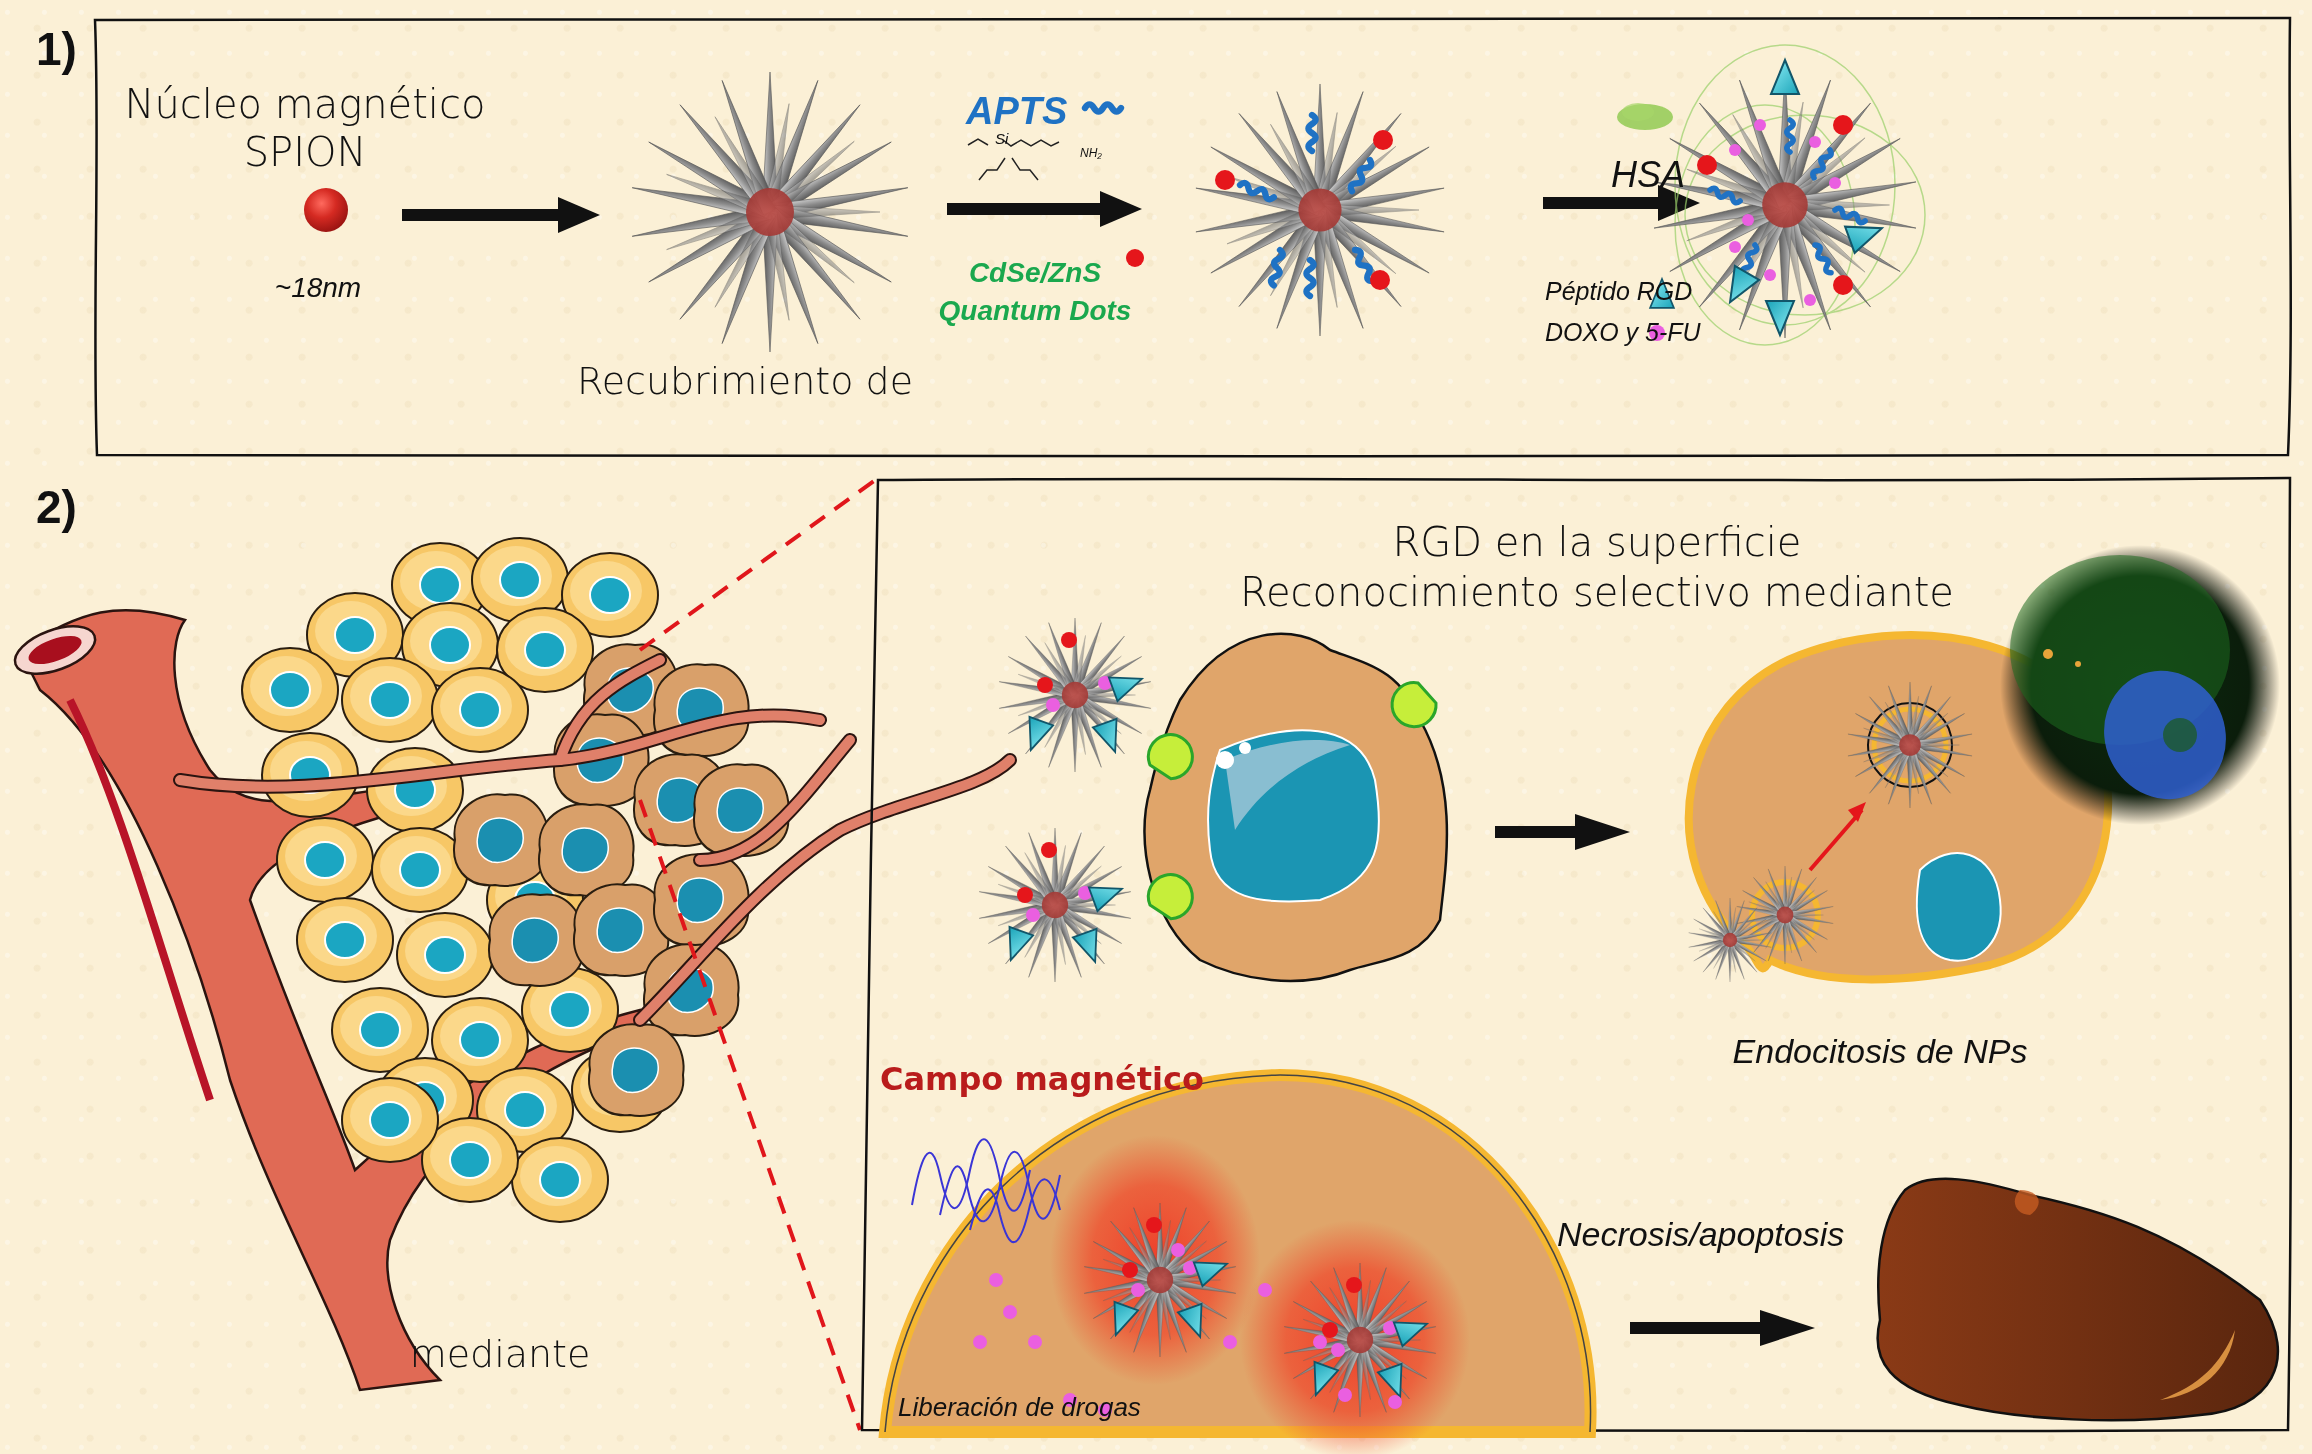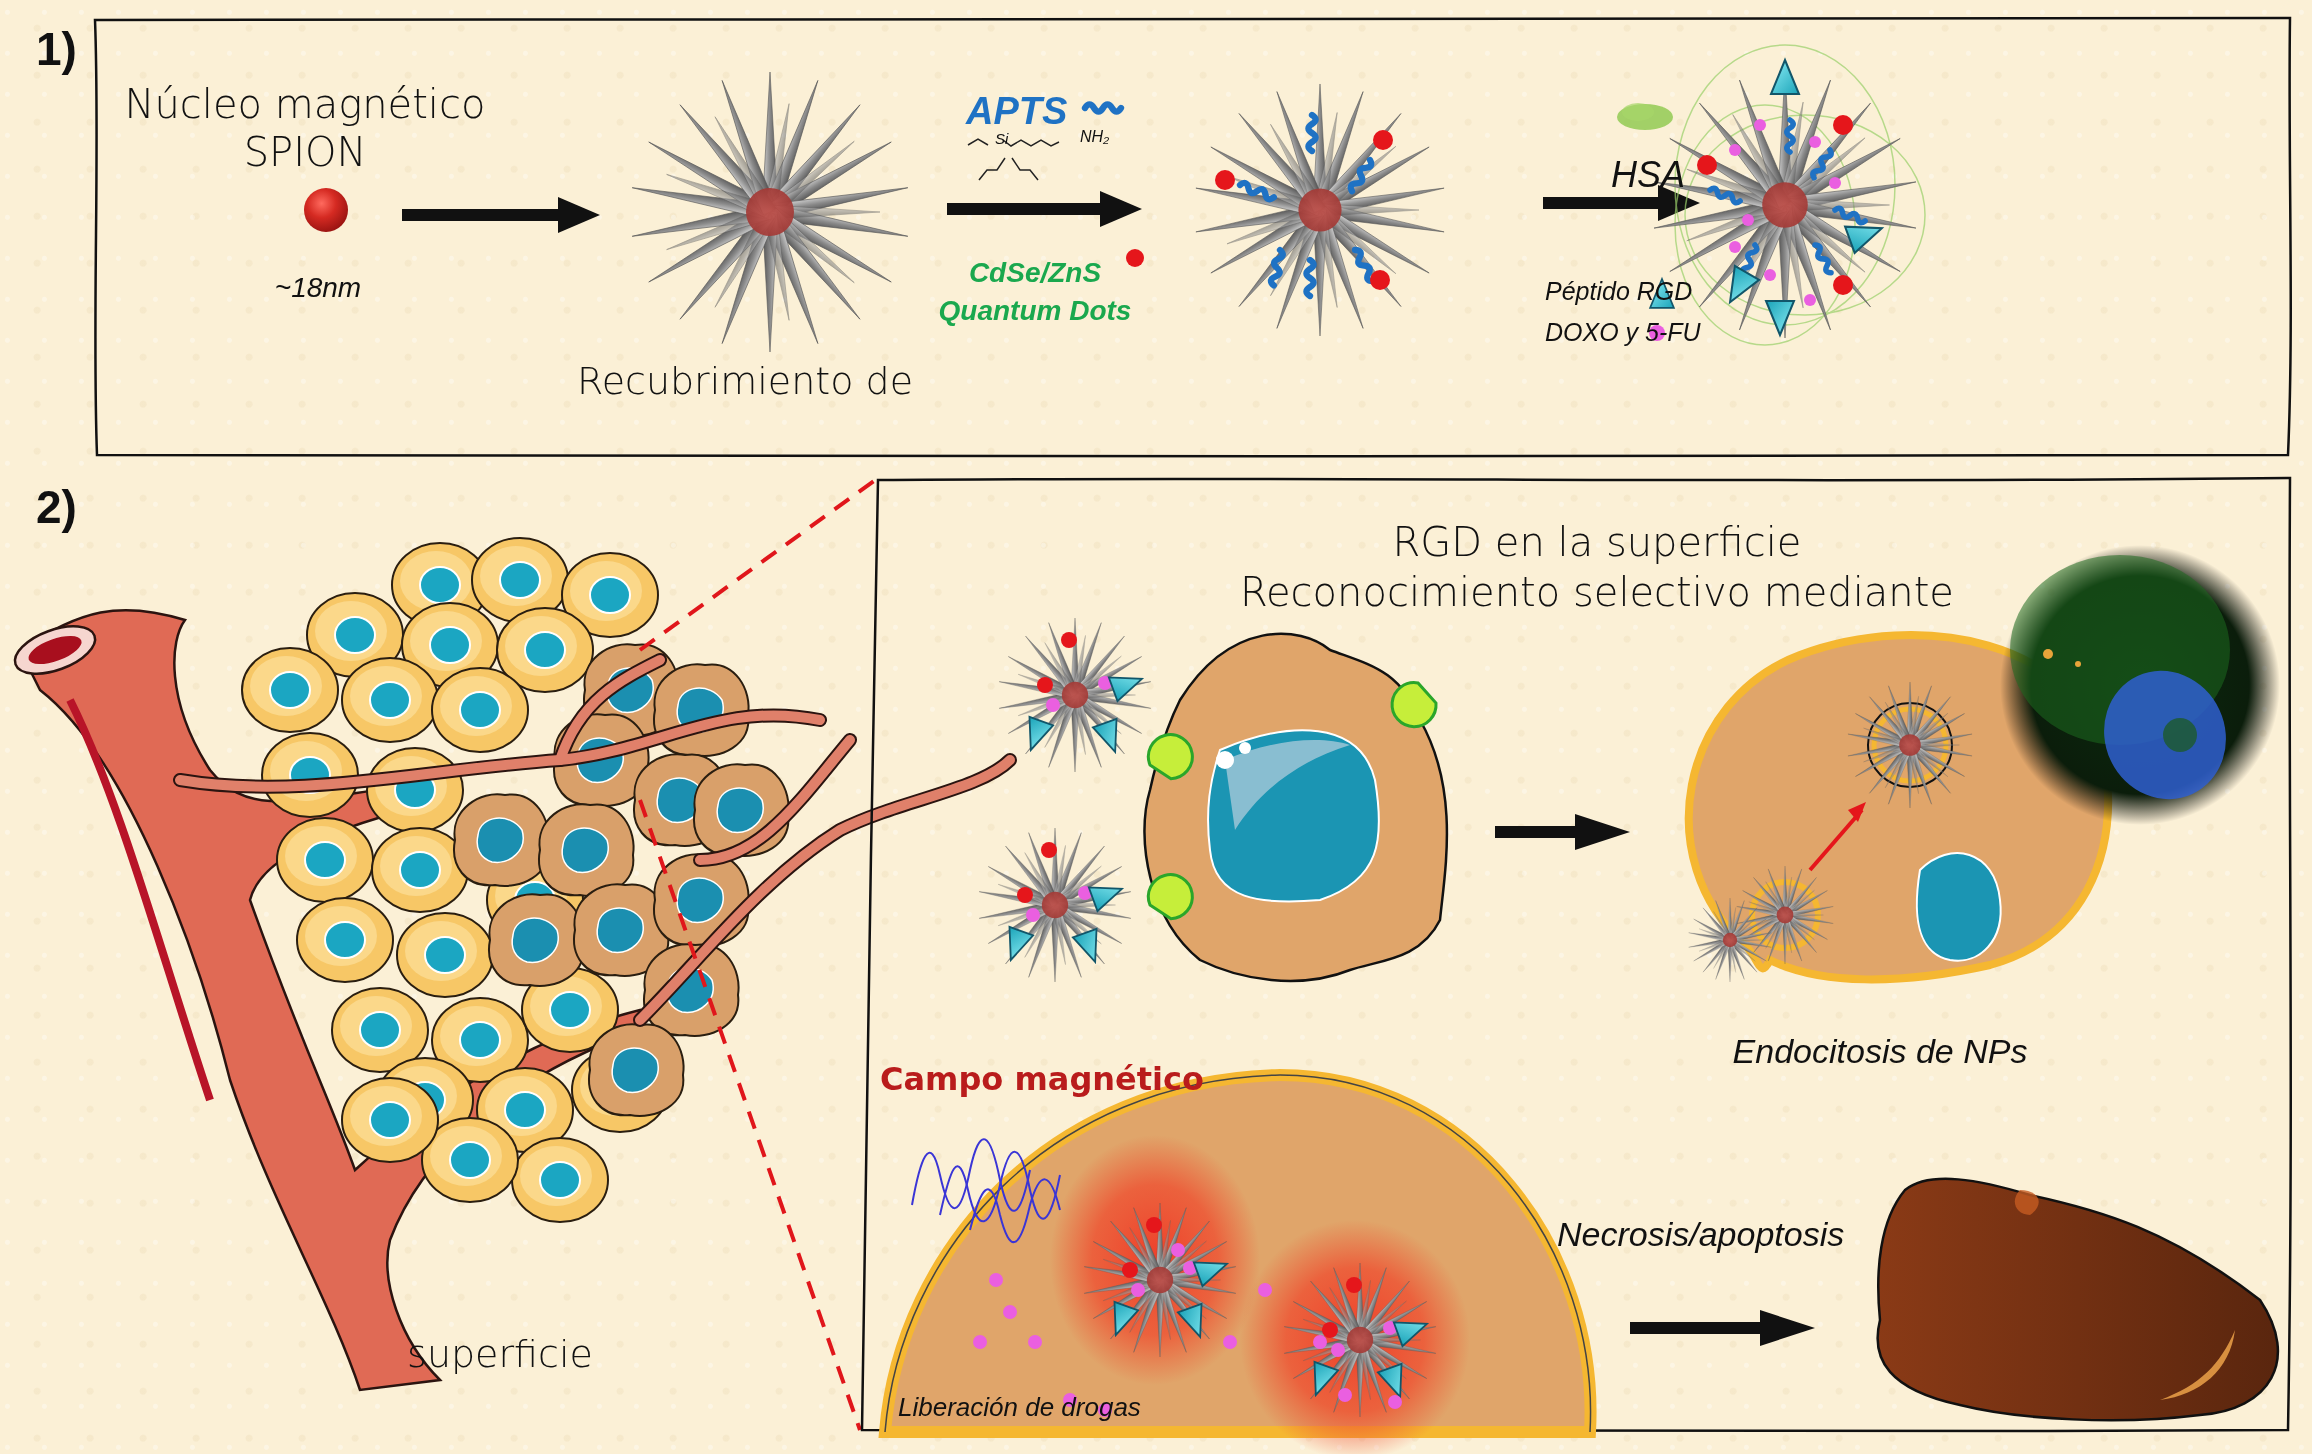--- a/index.html
+++ b/index.html
@@ -502,35 +502,35 @@
   <div>SPION</div>
 </div>
 <div class="abs calibri center" style="left:318px; top:260px; font-size:28px;">~18nm</div>
 
 <div class="abs round center" style="left:745px; top:345px; font-size:38px; line-height:48px; text-align:center;">
   <div>Recubrimiento de</div>
 </div>
 
 <div class="abs calibri" style="left:966px; top:90px; font-size:38px; font-weight:bold; color:#1f72c4;">APTS</div>
 <div class="abs calibri" style="left:995px; top:130px; font-size:15px;">Si</div>
-<div class="abs calibri" style="left:1080px; top:128px; font-size:16px;">NH₂</div>
+<div class="abs calibri" style="left:1080px; top:146px; font-size:12px;">NH₂</div>
 
 <div class="abs calibri center" style="left:1035px; top:242px; font-size:28px; font-weight:bold; color:#1aa84e; line-height:38px; text-align:center;">
   <div>CdSe/ZnS</div>
   <div>Quantum Dots</div>
 </div>
 
 <div class="abs calibri center" style="left:1648px; top:142px; font-size:36px;">HSA</div>
 
 <div class="abs calibri" style="left:1545px; top:277px; font-size:25px;">Péptido RGD</div>
 <div class="abs calibri" style="left:1545px; top:318px; font-size:25px;">DOXO y 5-FU</div>
 
 <div class="abs label-num" style="left:36px; top:480px;">2)</div>
 
-<div class="abs round center" style="left:500px; top:1320px; font-size:38px;">superficie</div>
+<div class="abs round center" style="left:500px; top:1320px; font-size:38px;">mediante</div>
 
 <div class="abs round center" style="left:1597px; top:505px; font-size:40px; line-height:50px; text-align:center;">
   <div>RGD en la superficie</div>
   <div>Reconocimiento selectivo mediante</div>
 </div>
 
 <div class="abs calibri center" style="left:1880px; top:1020px; font-size:34px;">Endocitosis de NPs</div>
 
 <div class="abs round" style="left:880px; top:1060px; font-size:32px; color:#b91c1c; font-weight:bold;">Campo magnético</div>
 <div class="abs calibri" style="left:898px; top:1392px; font-size:26px; font-style:italic;">Liberación de drogas</div>

